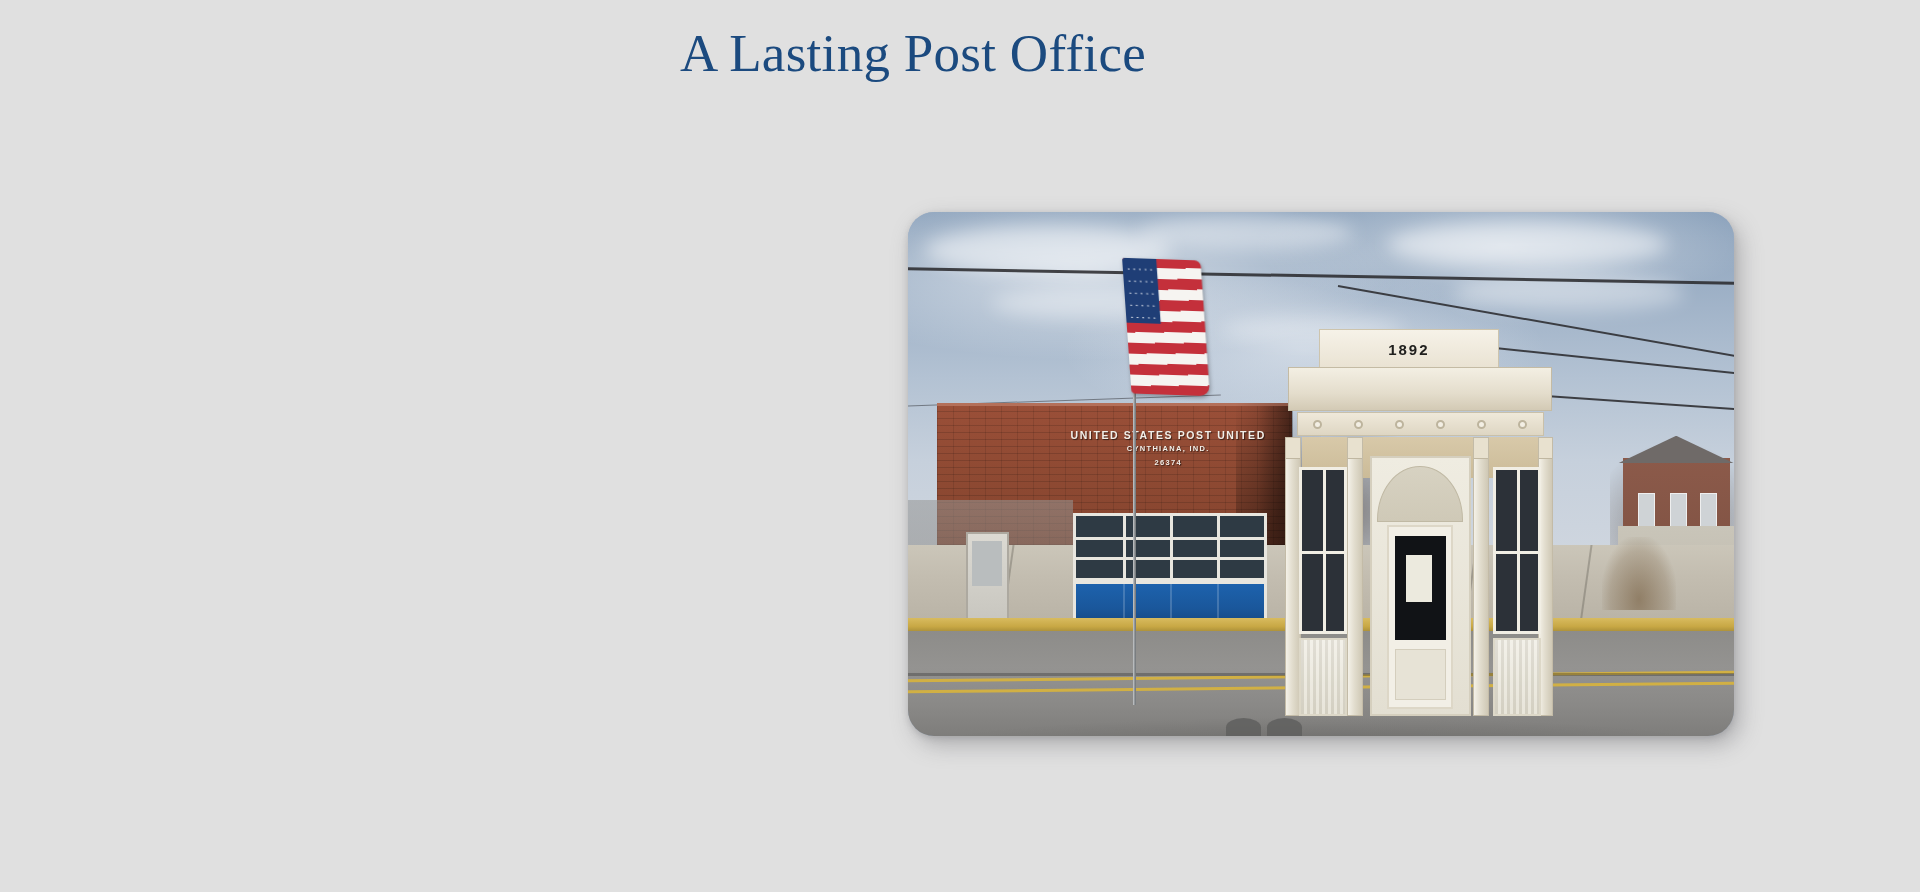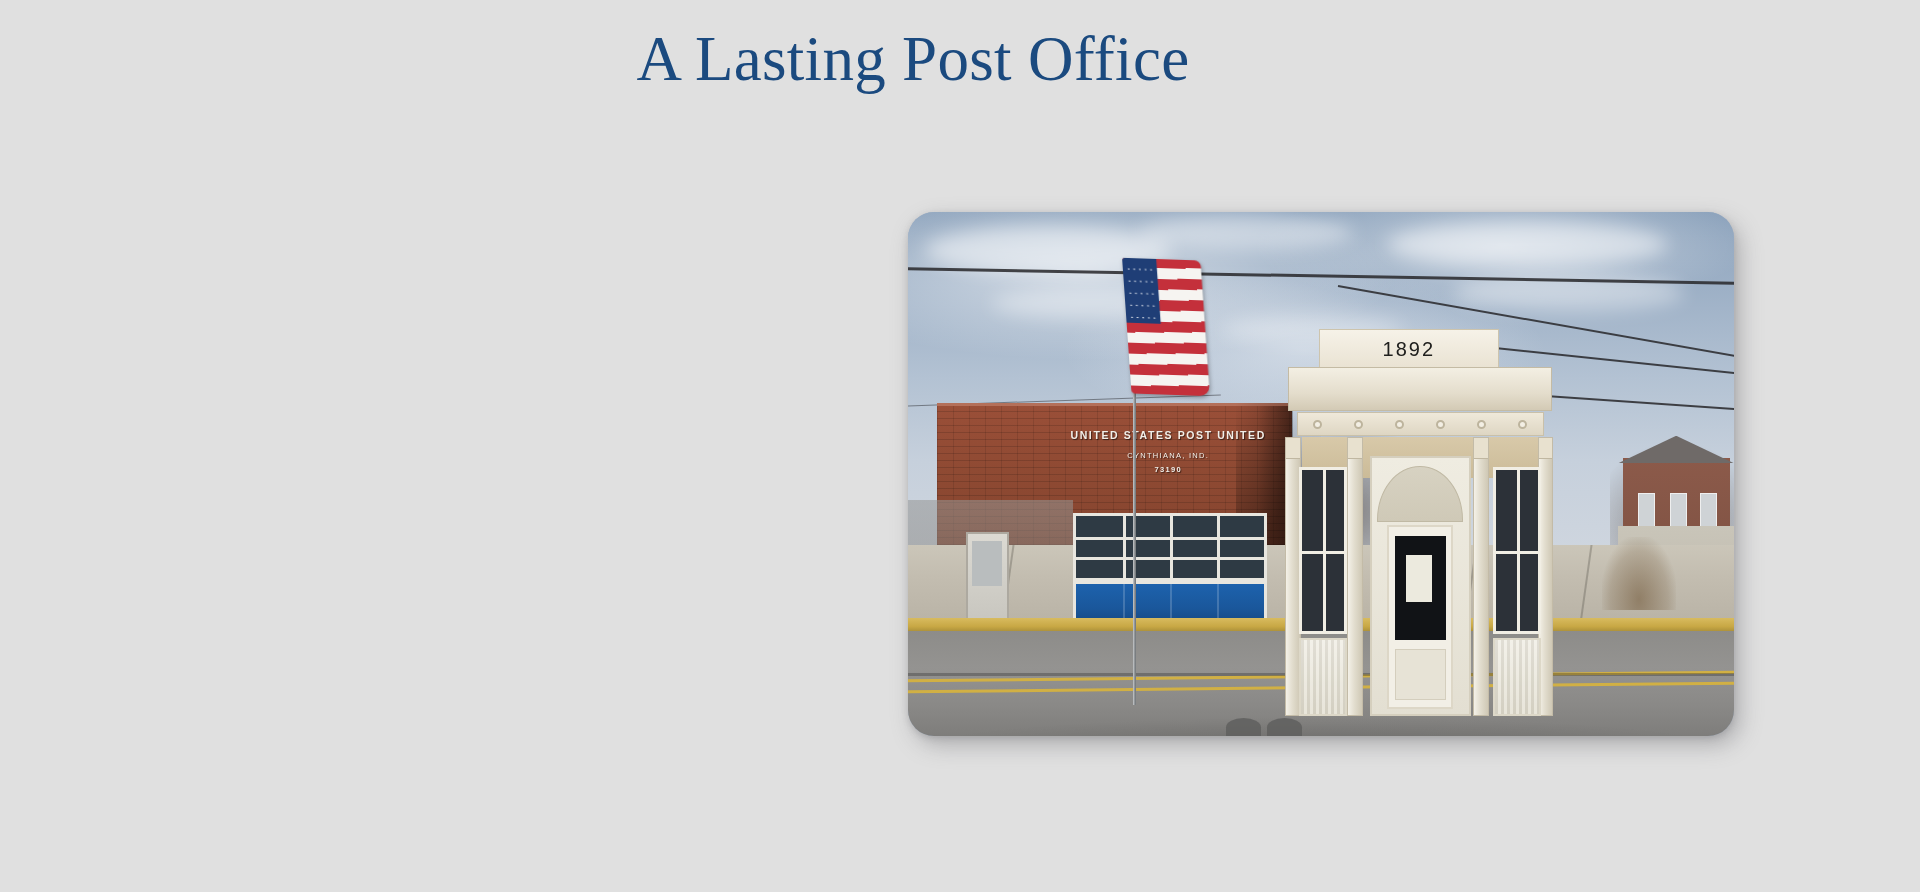--- a/index.html
+++ b/index.html
@@ -25,21 +25,21 @@
   }
 
   
   .slide-title {
     position: absolute;
     left: 0;
     top: 24px;
     width: 1826px;
     text-align: center;
     font-family: "Liberation Serif", "DejaVu Serif", serif;
-    font-size: 63px;
+    font-size: 53px;
     font-weight: 400;
     letter-spacing: 0.3px;
     color: #1b4a7f;
     line-height: 1.12;
     white-space: nowrap;
   }
 
   
   .body-text {
     position: absolute;
@@ -168,21 +168,21 @@
     left: 19%;
     top: 41.5%;
     width: 25%;
     text-align: center;
     color: #f2efe9;
     font-family: "Liberation Sans", "DejaVu Sans", sans-serif;
     text-shadow: 1px 1px 1px rgba(0,0,0,.55);
     z-index: 6;
   }
   .po-sign .l1 { font-size: 10.5px; font-weight: 700; letter-spacing: 1.6px; }
-  .po-sign .l2 { font-size: 7.5px;  font-weight: 400; letter-spacing: 1.3px; margin-top: 10px; }
+  .po-sign .l2 { font-size: 7.5px;  font-weight: 700; letter-spacing: 1.3px; margin-top: 3px; }
   .po-sign .l3 { font-size: 7.5px;  font-weight: 700; letter-spacing: 1.3px; margin-top: 5px; }
 
   
   .win-grid {
     position: absolute;
     left: 20%;
     top: 57.5%;
     width: 23.5%;
     height: 13%;
     background: #2e3a44;
@@ -264,22 +264,22 @@
     width: 64%;
     height: 11%;
     background: linear-gradient(180deg, #f6f2e8 0%, #e9e2d2 100%);
     border: 1px solid #cdc4ad;
     display: flex;
     align-items: center;
     justify-content: center;
   }
   .datestone span {
     font-family: "Liberation Sans", "DejaVu Sans", sans-serif;
-    font-size: 20px;
-    font-weight: 400;
+    font-size: 15px;
+    font-weight: 700;
     color: #20201e;
     letter-spacing: 2px;
   }
   .medallions {
     position: absolute;
     left: 6%;
     top: 12.2%;
     width: 88%;
     height: 6.5%;
     display: flex;
@@ -636,21 +636,21 @@
       </div>
       <div class="driveway"></div>
 
       <div class="brick-wing">
         <div class="brick-shadow"></div>
       </div>
 
       <div class="po-sign">
         <div class="l1">UNITED STATES POST UNITED</div>
         <div class="l2">CYNTHIANA, IND.</div>
-        <div class="l3">73190</div>
+        <div class="l3">26374</div>
       </div>
 
       <div class="win-grid">
         <span class="mull-v" style="left:25%"></span>
         <span class="mull-v" style="left:50%"></span>
         <span class="mull-v" style="left:75%"></span>
         <span class="mull-h" style="top:33%"></span>
         <span class="mull-h" style="top:66%"></span>
       </div>
 

